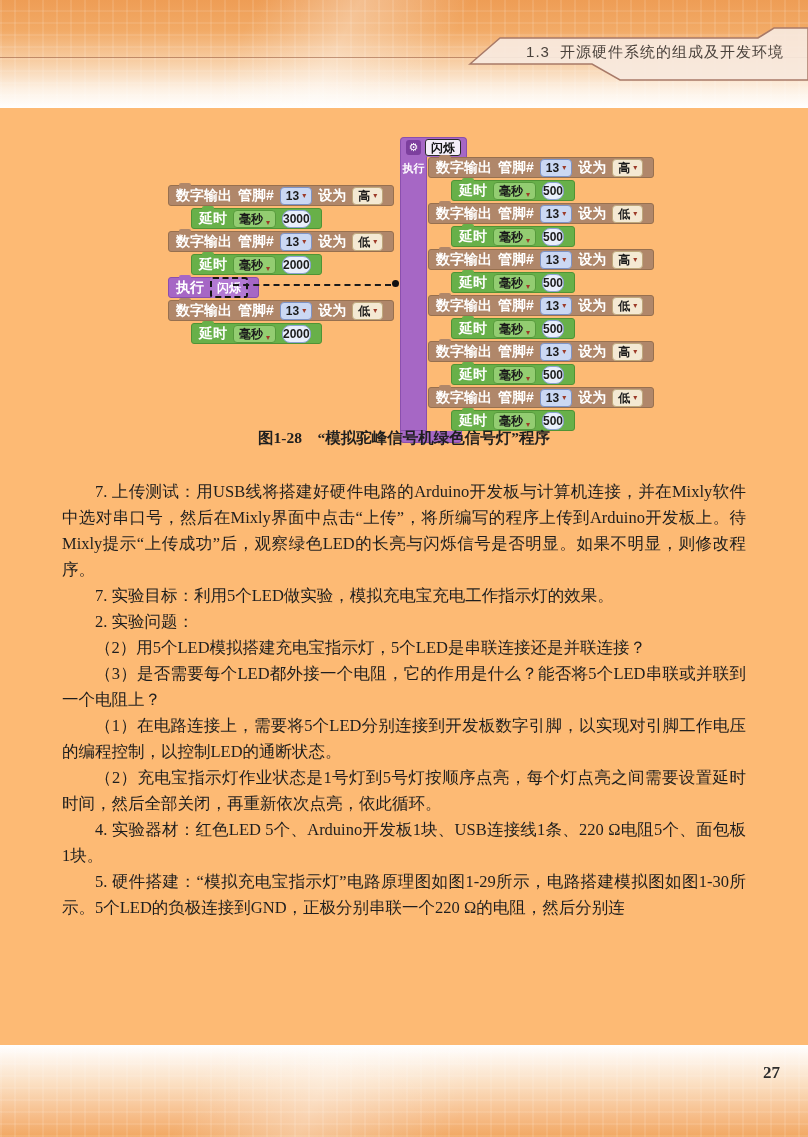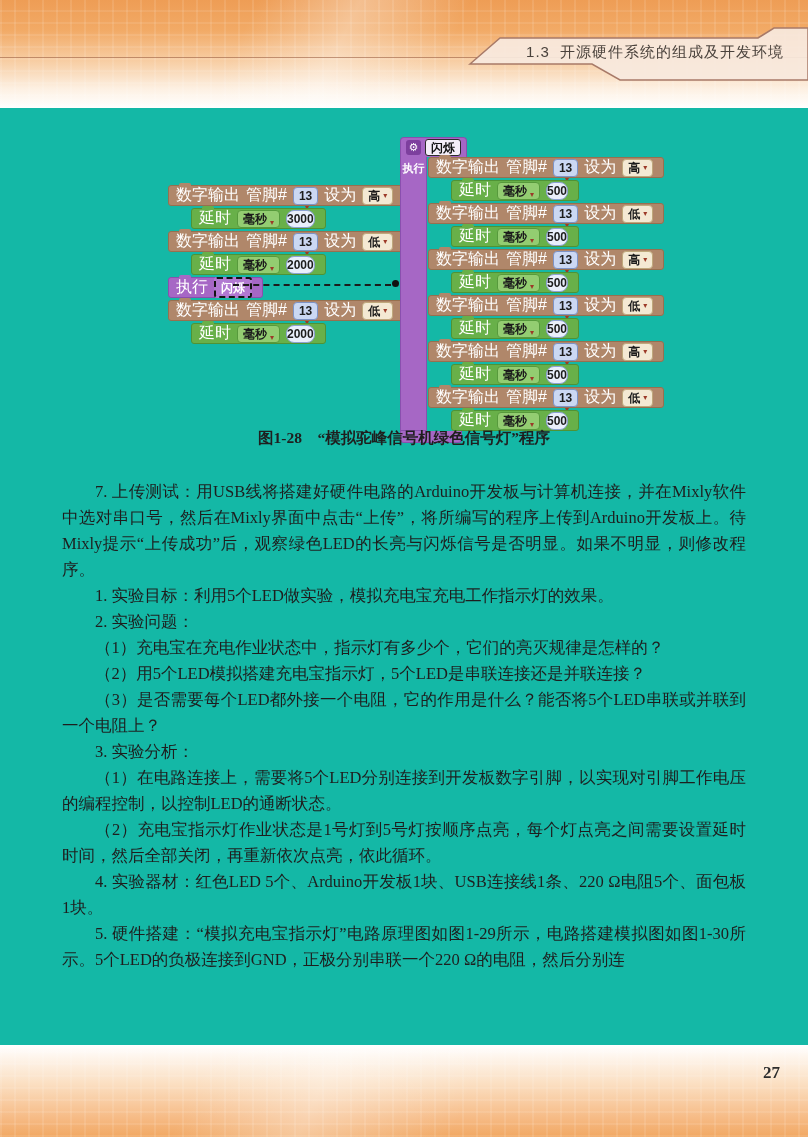--- a/index.html
+++ b/index.html
@@ -1,16 +1,16 @@
 <!DOCTYPE html>
 <html lang="zh" style="--accent-orange: #f0a160; --heading-red: #97321f; --digital-block: #b0876a; --delay-block: #68b049; --function-block: #a667c5; --pin-dropdown: #cbd8f3; --level-dropdown: #f4e9d3; --unit-dropdown: #93cd71; --value-bg: #e9effb;"><head>
 <meta charset="utf-8">
 <style>
   html,body{margin:0;padding:0;background:#888;}
-  .page{position:relative;width:808px;height:1137px;margin:0 auto;background:#14b8a6;
+  .page{position:relative;width:808px;height:1137px;margin:0 auto;background:#fdba74;
         font-family:"Liberation Serif","DejaVu Serif",serif;overflow:hidden;}
 
   
   .header-band{position:absolute;top:0;left:0;width:100%;height:108px;
     background:linear-gradient(180deg,#ee9d55 0%,#f2aa66 28%,#f8d2ab 60%,#fdf0e2 82%,#ffffff 100%);}
   .header-band::after{content:"";position:absolute;inset:0;
     background:
       linear-gradient(115deg,rgba(255,255,255,0) 30%,rgba(255,255,255,.35) 42%,rgba(255,255,255,0) 55%),
       repeating-linear-gradient(90deg,rgba(255,255,255,.10) 0 2px,rgba(255,255,255,0) 2px 14px),
       repeating-linear-gradient(0deg,rgba(255,255,255,.09) 0 2px,rgba(255,255,255,0) 2px 12px);}
@@ -31,31 +31,31 @@
   .page-number{position:absolute;top:1063px;right:28px;
     font-family:Liberation Serif, serif;font-weight:bold;font-size:17px;color:#2d2d2d;}
 
   
   .fig{position:absolute;inset:0;}
   .main-stack{position:absolute;left:168px;top:185px;display:flex;flex-direction:column;
     align-items:flex-start;gap:2px;}
   .blk{position:relative;display:inline-flex;align-items:center;gap:6px;height:21px;
     padding:0 10px 0 7px;border-radius:3px;box-sizing:border-box;
     font-family:"Liberation Sans","DejaVu Sans",sans-serif;white-space:nowrap;}
-  .blk .lbl{color:#fff;font-size:16px;font-weight:normal;}
+  .blk .lbl{color:#fff;font-size:14px;font-weight:bold;}
   .blk.digital{background:var(--digital-block);border:1px solid #97704f;}
   .blk.delay{background:var(--delay-block);border:1px solid #4f9335;margin-left:23px;}
   .blk.call{background:var(--function-block);border:1px solid #8a4fae;}
   .notch{position:absolute;top:-3px;left:10px;width:12px;height:4px;border-radius:2px 2px 0 0;}
   .digital>.notch{background:var(--digital-block);}
   .delay>.notch{background:var(--delay-block);}
   .call>.notch{background:var(--function-block);}
   .chip{display:inline-flex;align-items:center;height:16px;padding:0 5px;border-radius:4px;
     font-size:12px;font-weight:bold;color:#1c1c1c;line-height:16px;}
-  .chip.blue{background:var(--pin-dropdown);border:1px solid #7d93c6;flex-direction:column;}
+  .chip.blue{background:var(--pin-dropdown);border:1px solid #7d93c6;}
   .chip.cream{background:var(--level-dropdown);border:1px solid #bfa87c;}
   .chip.green{background:var(--unit-dropdown);border:1px solid #579a3c;align-items:flex-end;}
   .chip.val{background:var(--value-bg);border:1px solid #8ba1d3;border-radius:8px;padding:0 0;}
   .chip.dash{background:#b279d2;border:2px dashed #141414;color:#fff;border-radius:3px;height:17px;}
   .tri{font-size:8px;color:#9c3a28;margin-left:3px;line-height:1;}
 
   .connector{position:absolute;left:233px;top:284px;width:158px;border-top:2px dashed #1b1b1b;}
   .dot{position:absolute;left:392px;top:280px;width:7px;height:7px;background:#111;border-radius:50%;}
 
   .func{position:absolute;left:400px;top:137px;}
@@ -349,26 +349,24 @@
           </div>
       </div>
       <div class="func-footer"></div>
     </div>
 
     <div class="fig-caption">图1-28　“模拟驼峰信号机绿色信号灯”程序</div>
   </div>
 
   <div class="article" id="article">
       <p>7. 上传测试：用USB线将搭建好硬件电路的Arduino开发板与计算机连接，并在Mixly软件中选对串口号，然后在Mixly界面中点击“上传”，将所编写的程序上传到Arduino开发板上。待Mixly提示“上传成功”后，观察绿色LED的长亮与闪烁信号是否明显。如果不明显，则修改程序。</p>
-      <p>1. 实验目标：利用5个LED做实验，模拟充电宝充电工作指示灯的效果。</p>
+      <p>7. 实验目标：利用5个LED做实验，模拟充电宝充电工作指示灯的效果。</p>
       <p>2. 实验问题：</p>
-      <p>（1）充电宝在充电作业状态中，指示灯有多少个，它们的亮灭规律是怎样的？</p>
       <p>（2）用5个LED模拟搭建充电宝指示灯，5个LED是串联连接还是并联连接？</p>
       <p>（3）是否需要每个LED都外接一个电阻，它的作用是什么？能否将5个LED串联或并联到一个电阻上？</p>
-      <p>3. 实验分析：</p>
       <p>（1）在电路连接上，需要将5个LED分别连接到开发板数字引脚，以实现对引脚工作电压的编程控制，以控制LED的通断状态。</p>
       <p>（2）充电宝指示灯作业状态是1号灯到5号灯按顺序点亮，每个灯点亮之间需要设置延时时间，然后全部关闭，再重新依次点亮，依此循环。</p>
       <p>4. 实验器材：红色LED 5个、Arduino开发板1块、USB连接线1条、220 Ω电阻5个、面包板1块。</p>
       <p>5. 硬件搭建：“模拟充电宝指示灯”电路原理图如图1-29所示，电路搭建模拟图如图1-30所示。5个LED的负极连接到GND，正极分别串联一个220 Ω的电阻，然后分别连</p>
     </div>
 
   <div class="footer-band"></div>
   <div class="page-number">27</div>
 </div>
 

